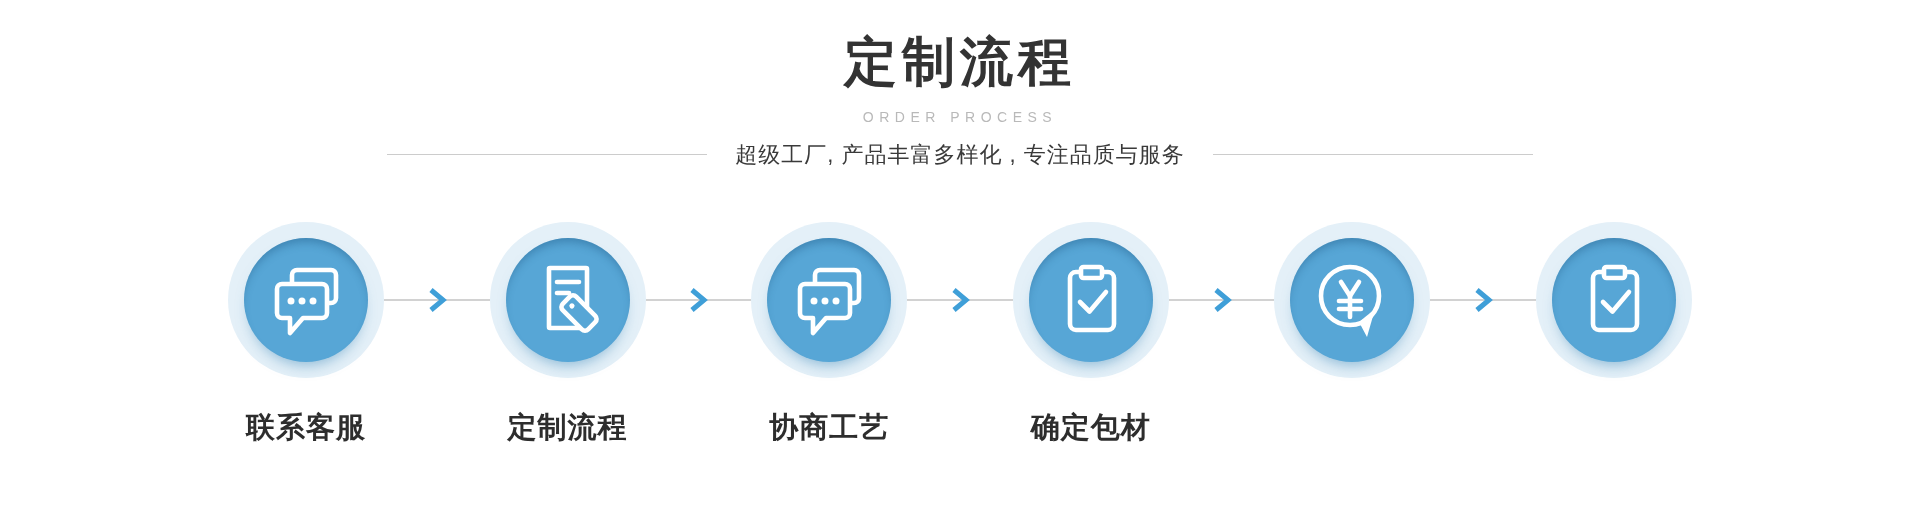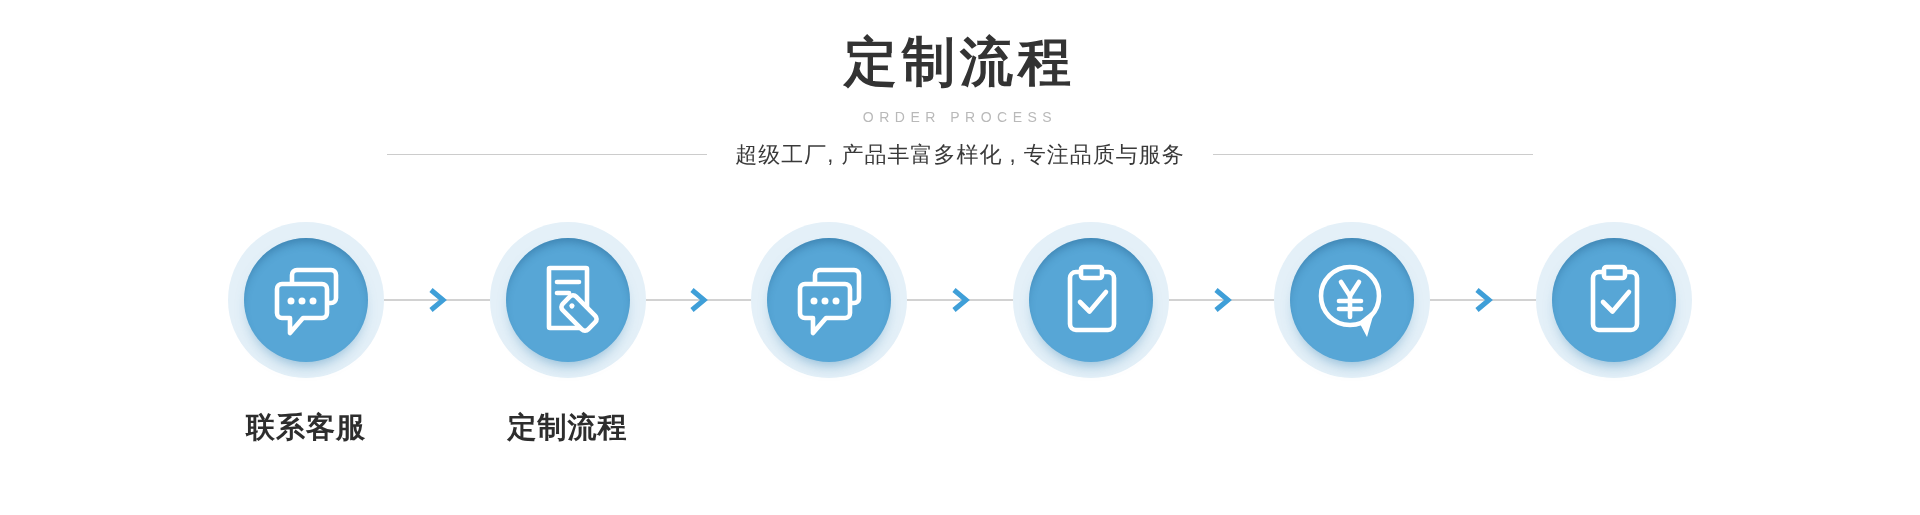--- a/index.html
+++ b/index.html
@@ -190,15 +190,17 @@
         <svg class="icon-svg" viewBox="0 0 96 96">
           <rect class="st" x="27" y="20" width="44" height="58" rx="6"></rect>
           <rect class="st fb" x="38" y="15" width="21" height="11" rx="2.5"></rect>
           <path class="st" d="M37 50 L46.5 59.5 L63 40"></path>
         </svg>
       </div>
     </div>
 
     <div class="step-label lc1">联系客服</div>
     <div class="step-label lc2">定制流程</div>
+    <div class="step-label lc3">协商工艺</div>
+    <div class="step-label lc4">确定包材</div>
 
   </div>
 </div>
 
 </body></html>

